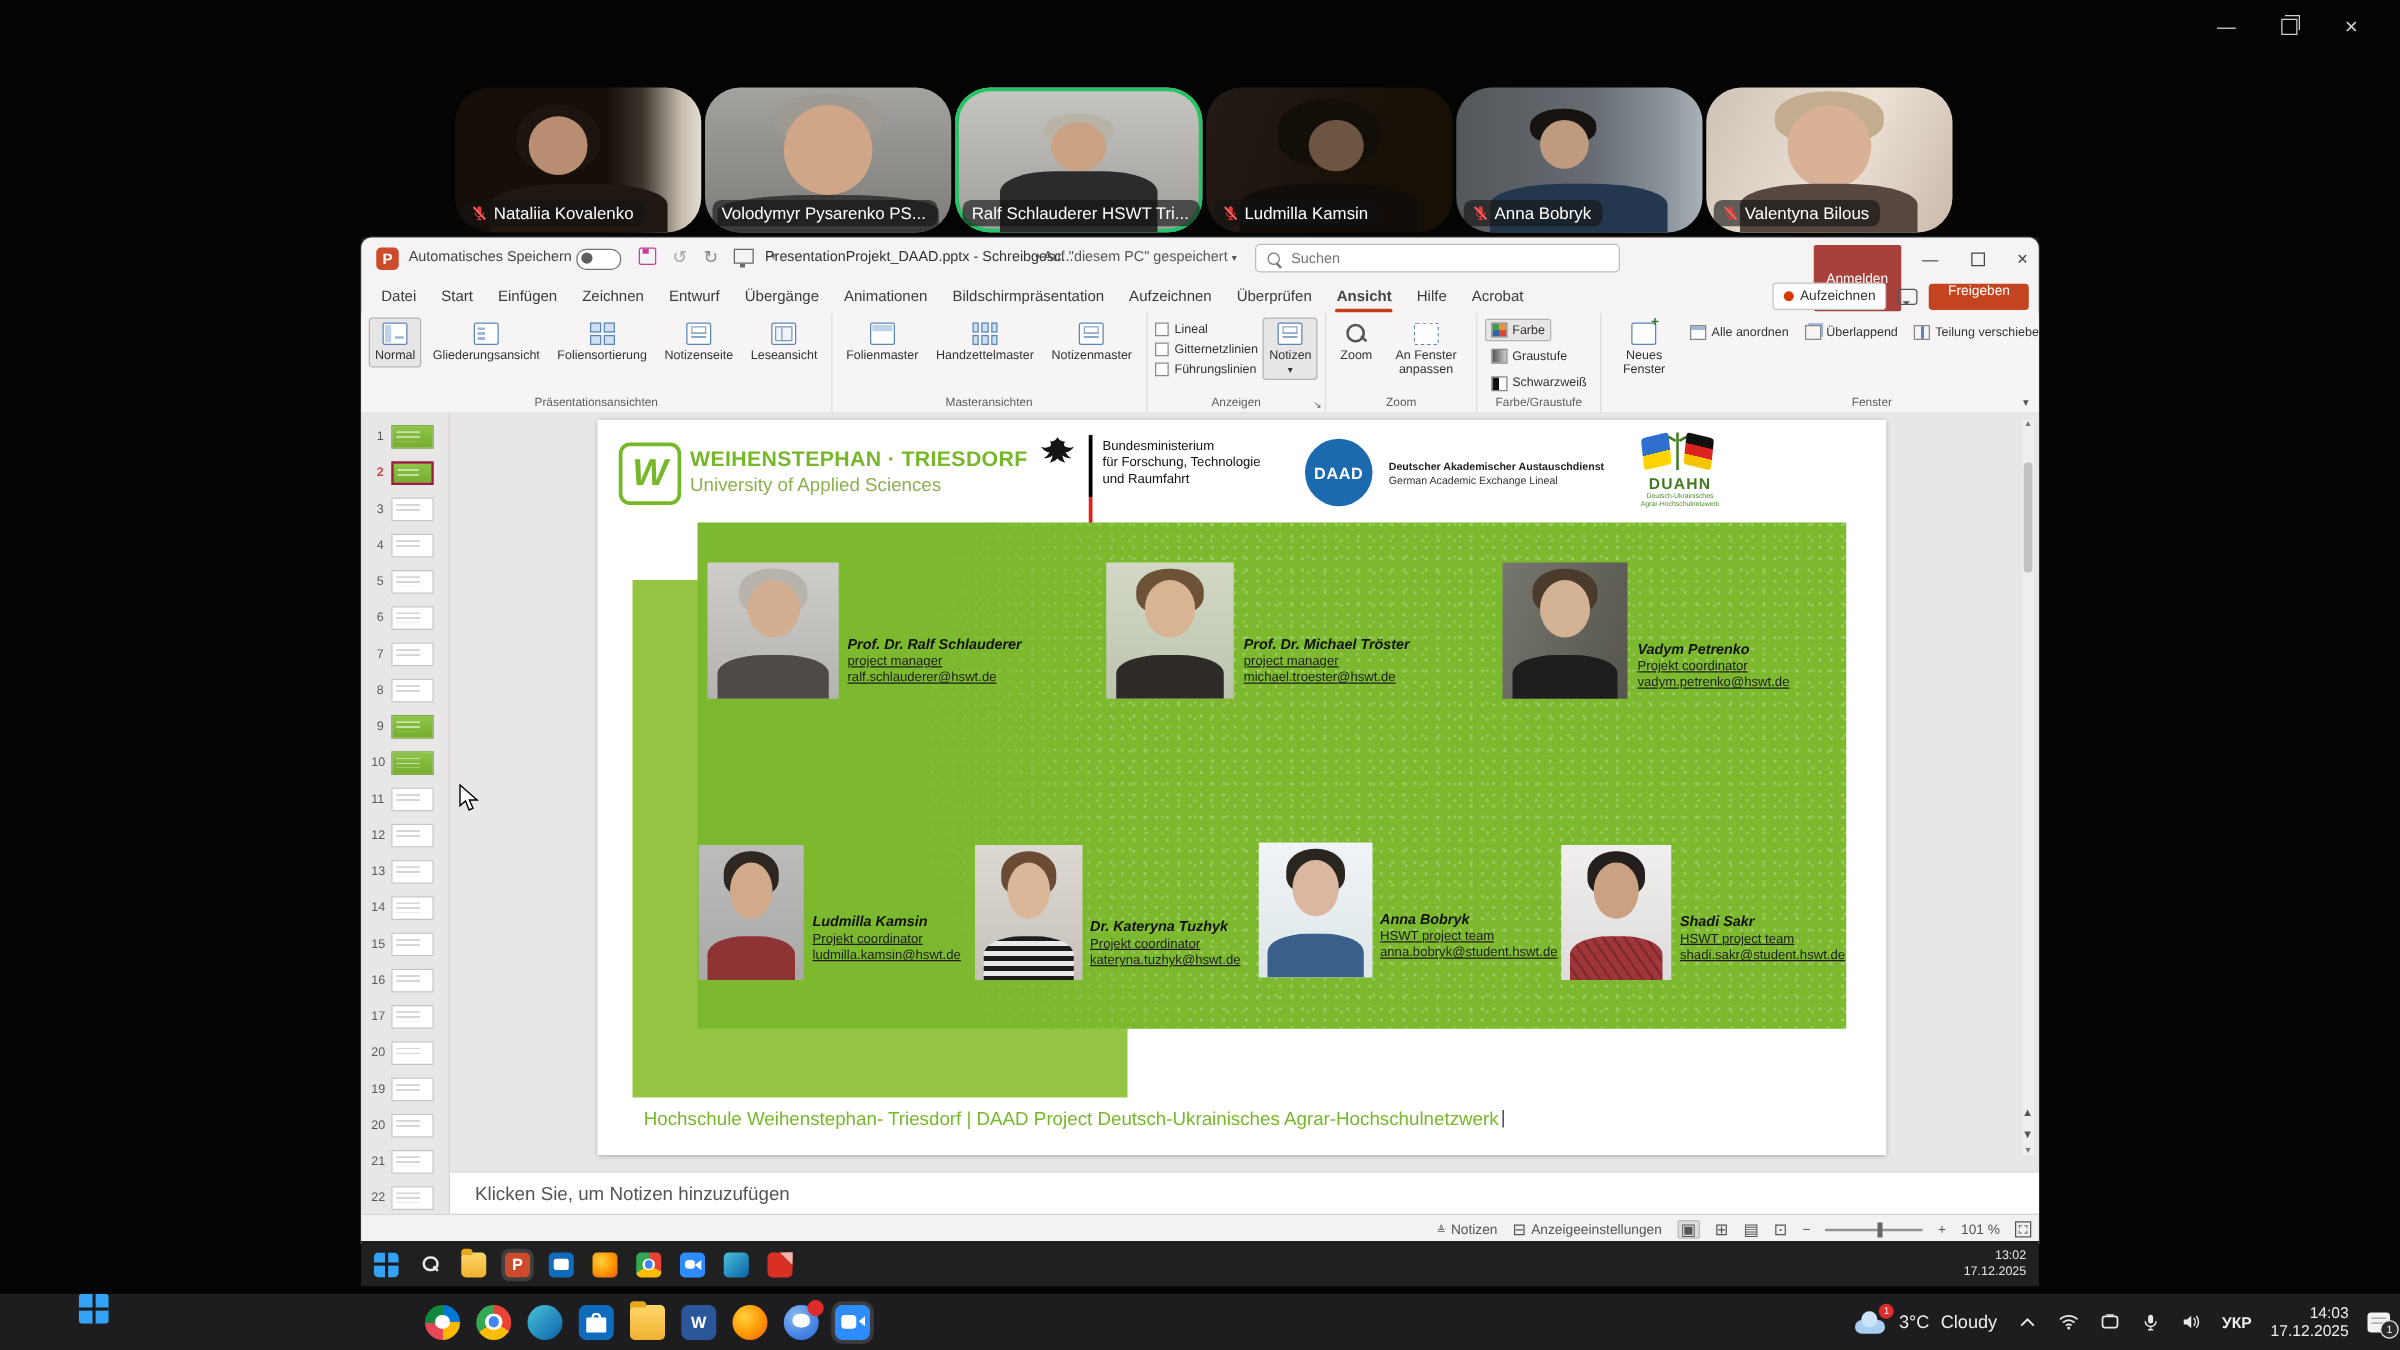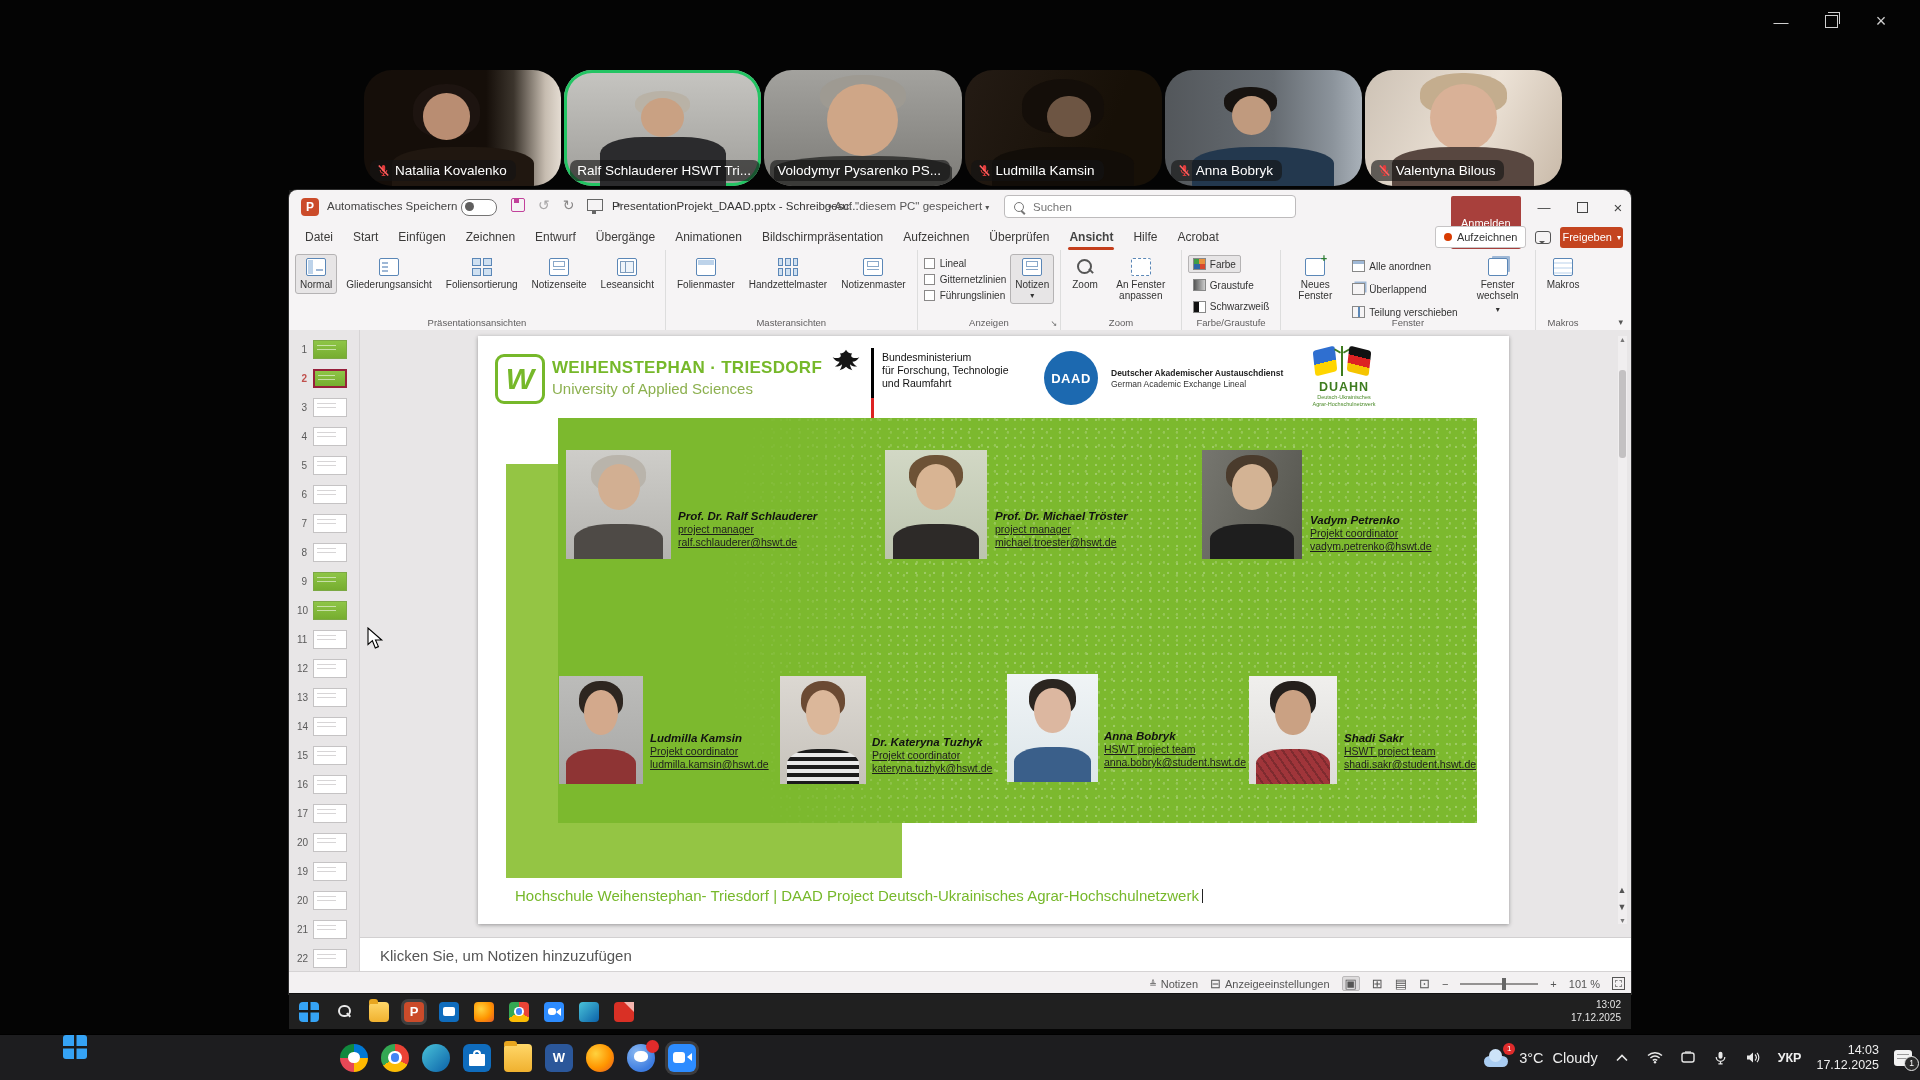--- a/index.html
+++ b/index.html
@@ -67,21 +67,21 @@
 
   .tabrow{position:absolute;left:0;top:34px;right:0;height:26px;display:flex;align-items:flex-end;padding-left:6px;}
   .ptab{position:relative;padding:5px 10px 6px;font-size:12px;color:#3b3a39;white-space:nowrap;}
   .ptab.active{font-weight:bold;color:#444;}
   .ptab.active::after{content:"";position:absolute;left:9px;right:9px;bottom:0;height:3px;border-radius:2px;background:#c43e1c;}
   .tab-actions{position:absolute;right:8px;top:36px;display:flex;align-items:center;gap:9px;}
   .recbtn{display:flex;align-items:center;gap:5px;border:1px solid #c6c4c5;background:#fff;border-radius:3px;height:20px;padding:0 8px;font-size:11px;color:#333;}
   .recdot{width:8px;height:8px;border-radius:50%;background:#d83b01;}
   .cmtic{width:14px;height:11px;border:1.4px solid #555;border-radius:3px;position:relative;}
   .cmtic::after{content:"";position:absolute;left:3px;bottom:-4px;border:3px solid transparent;border-top-color:#555;}
-  .sharebtn{display:flex;align-items:center;gap:5px;background:#c4441f;color:#fff;border-radius:3px;height:21px;padding:0 2px;font-size:11px;}
+  .sharebtn{display:flex;align-items:center;gap:17px;background:#c4441f;color:#fff;border-radius:3px;height:21px;padding:0 15px;font-size:11px;flex-direction:column;}
 
   
   .ribbon{position:absolute;left:0;top:60px;right:0;height:80px;background:#f6f4f5;border-bottom:1px solid #d2d0d1;display:flex;overflow:hidden;}
   .rgroup{position:relative;border-right:1px solid #ddd;padding:4px 6px 14px;display:flex;align-items:flex-start;gap:4px;}
   .g-label{position:absolute;left:0;right:0;bottom:2px;text-align:center;font-size:9.5px;color:#5f5d5e;white-space:nowrap;}
   .rbtn{display:flex;flex-direction:column;align-items:center;gap:3px;padding:3px 4px;font-size:10px;color:#333;white-space:nowrap;border:1px solid transparent;border-radius:3px;}
   .rbtn.sel{background:#e7e5e6;border-color:#b5b3b4;}
   .sbtn{display:flex;align-items:center;gap:4px;font-size:10px;color:#333;padding:1px 4px;border:1px solid transparent;border-radius:2px;white-space:nowrap;height:16px;}
   .sbtn.sel{background:#e7e5e6;border-color:#b5b3b4;}
   .chkcol{display:flex;flex-direction:column;gap:5px;padding-top:4px;}
@@ -280,34 +280,34 @@
       <div class="p-body"></div>
       <div class="vlabel">
         <svg width="13" height="13" viewBox="0 0 13 13">
           <rect x="4.8" y="1" width="3.4" height="6.4" rx="1.7" fill="#e23b3b"></rect>
           <path d="M3.1 6a3.4 3.4 0 0 0 6.8 0M6.5 9.4v1.8M4.7 11.4h3.6" stroke="#e23b3b" fill="none"></path>
           <path d="M1.8 1.6l9.4 10" stroke="#ff6060" stroke-width="1.5"></path>
         </svg>
         <span>Nataliia Kovalenko</span>
       </div>
     </div>
+    <div class="tile t2">
+      <div class="p-hair"></div>
+      <div class="p-face"></div>
+      <div class="p-body"></div>
+      <div class="vlabel">
+        <span>Volodymyr Pysarenko PS...</span>
+      </div>
+    </div>
     <div class="tile t3 speaking">
       <div class="p-hair"></div>
       <div class="p-face"></div>
       <div class="p-body"></div>
       <div class="vlabel">
         <span>Ralf Schlauderer HSWT Tri...</span>
-      </div>
-    </div>
-    <div class="tile t2">
-      <div class="p-hair"></div>
-      <div class="p-face"></div>
-      <div class="p-body"></div>
-      <div class="vlabel">
-        <span>Volodymyr Pysarenko PS...</span>
       </div>
     </div>
     <div class="tile t4">
       <div class="p-hair"></div>
       <div class="p-face"></div>
       <div class="p-body"></div>
       <div class="vlabel">
         <svg width="13" height="13" viewBox="0 0 13 13">
           <rect x="4.8" y="1" width="3.4" height="6.4" rx="1.7" fill="#e23b3b"></rect>
           <path d="M3.1 6a3.4 3.4 0 0 0 6.8 0M6.5 9.4v1.8M4.7 11.4h3.6" stroke="#e23b3b" fill="none"></path>
@@ -495,21 +495,21 @@
             <span class="rics rics-bw"></span>
             <span>Schwarzweiß</span>
           </div>
         <div class="g-label">Farbe/Graustufe</div>
       </div>
       <div class="rgroup">
         <div class="rbtn" style="white-space:normal;width:46px;text-align:center;line-height:11px;">
             <span class="ric ric-newwin"></span>
             <span>Neues Fenster</span>
           </div>
-        <div style="display:flex;flex-direction:column;gap:3px;padding-top:2px;">
+        <div style="display:flex;flex-direction:row;gap:3px;padding-top:2px;">
           <div class="sbtn">
               <span class="rics rics-arrange"></span>
               <span>Alle anordnen</span>
             </div>
           <div class="sbtn">
               <span class="rics rics-cascade"></span>
               <span>Überlappend</span>
             </div>
           <div class="sbtn">
               <span class="rics rics-split"></span>

